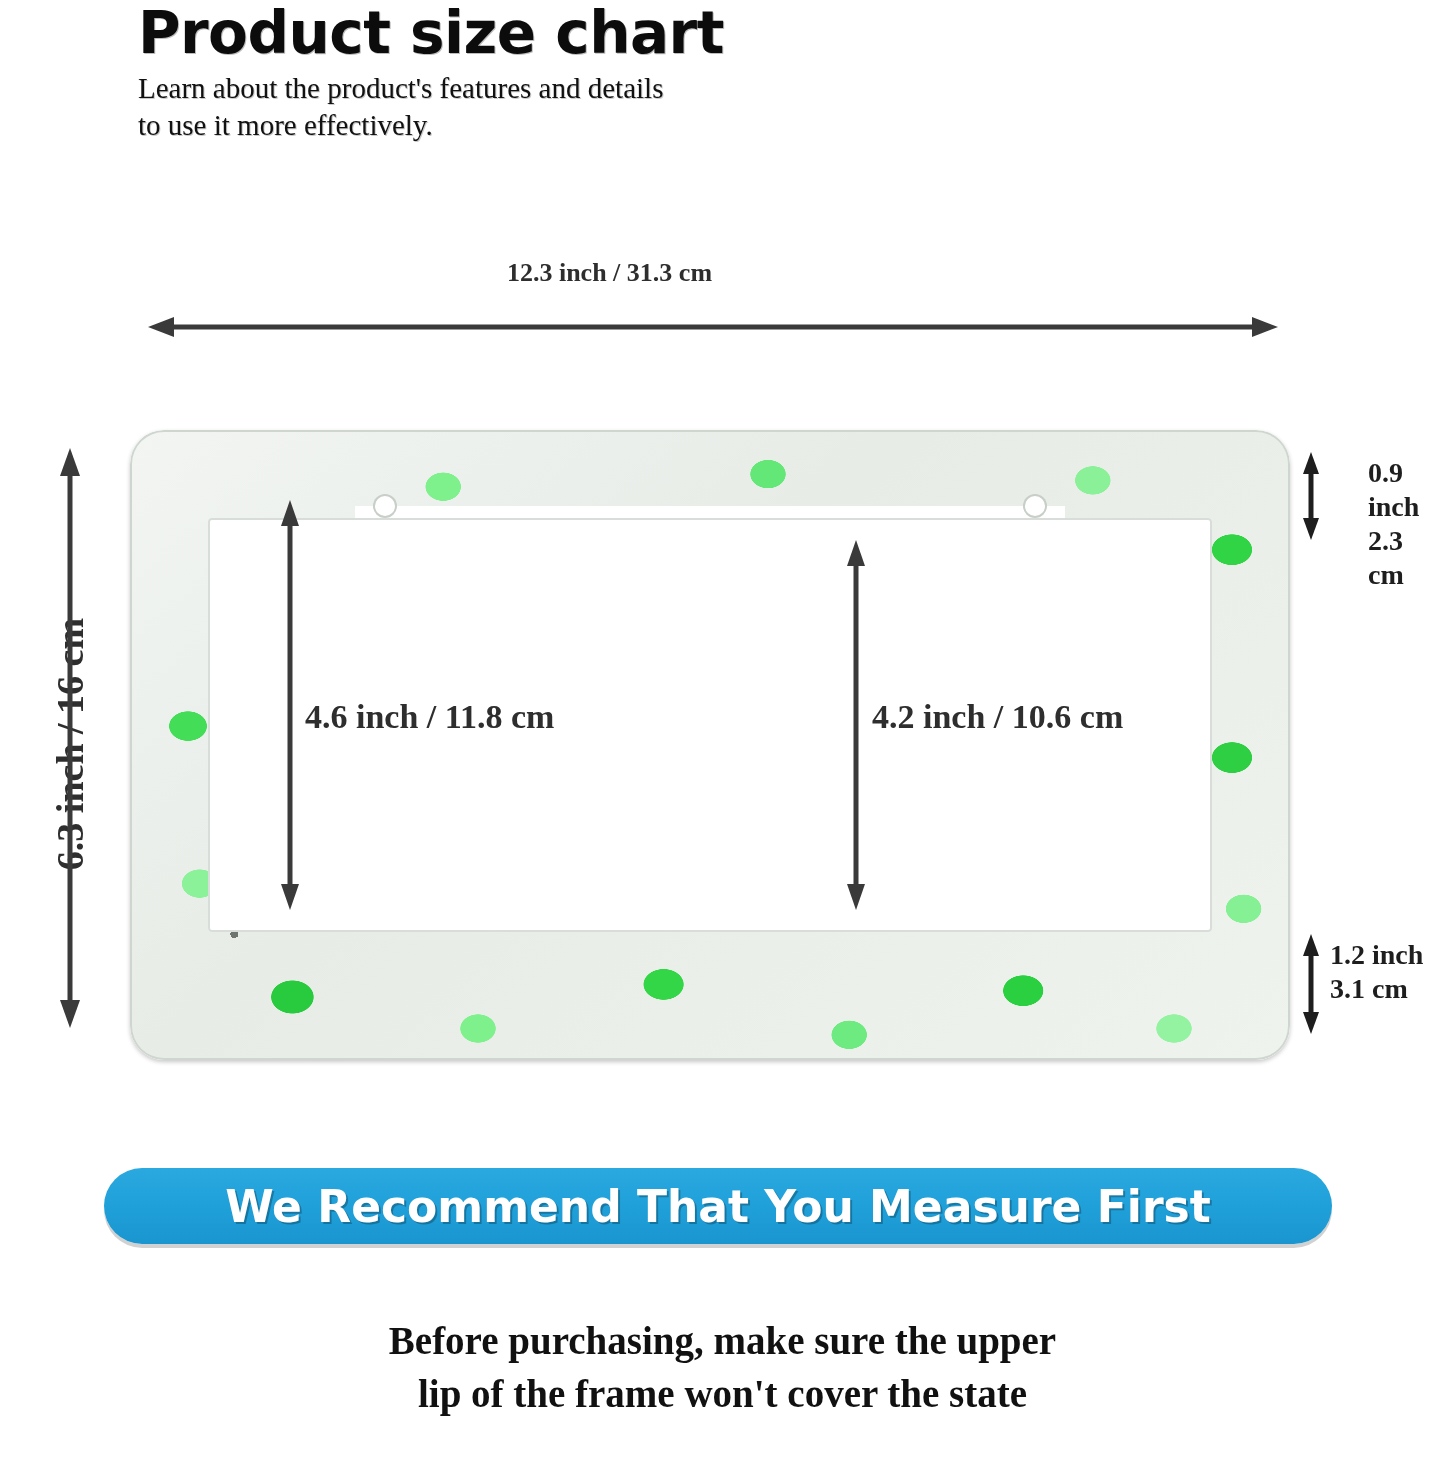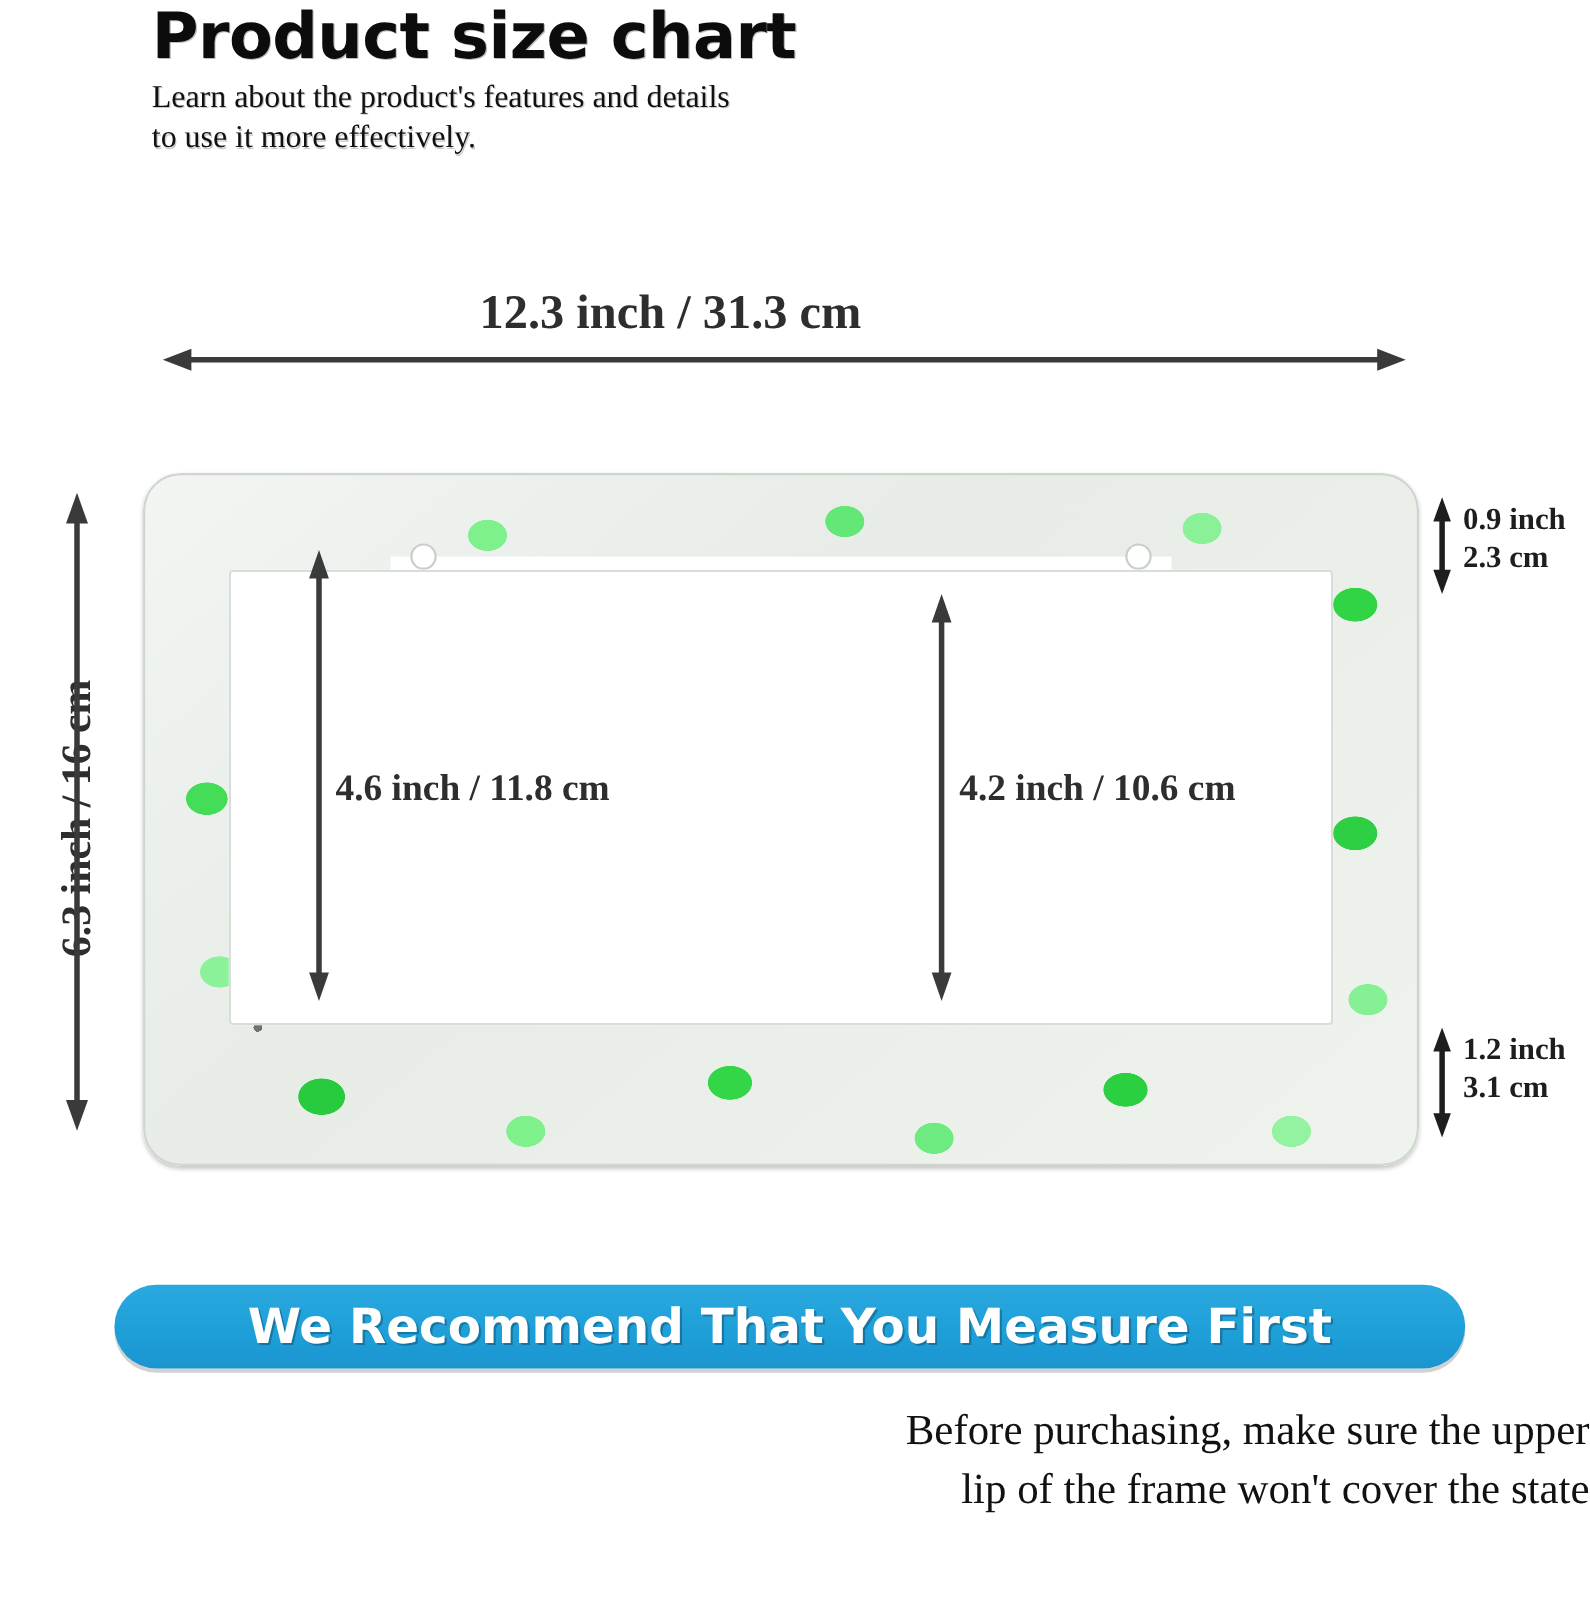--- a/index.html
+++ b/index.html
@@ -43,21 +43,21 @@
     text-shadow: 1px 1px 0 #c9c9c9;
   }
 
   
   #top-dim-label {
     position: absolute;
     left: 0;
     top: 258px;
     width: 1219px;
     text-align: center;
-    font-size: 44px;
+    font-size: 26px;
     font-weight: bold;
     color: #2e2e2e;
   }
   #top-arrow {
     position: absolute;
     left: 148px;
     top: 316px;
     width: 1130px;
     height: 22px;
   }
@@ -162,21 +162,21 @@
   #hole-right { right: 245px; }
 
   
   .right-dim {
     position: absolute;
     font-size: 28px;
     font-weight: bold;
     color: #1e1e1e;
     line-height: 34px;
   }
-  #right-dim-top { left: 1330px; top: 456px; }
+  #right-dim-top { left: 1368px; top: 456px; }
   #right-dim-bottom { left: 1330px; top: 938px; }
   #right-arrow-top {
     position: absolute; left: 1300px; top: 452px; width: 22px; height: 88px;
   }
   #right-arrow-bottom {
     position: absolute; left: 1300px; top: 934px; width: 22px; height: 100px;
   }
 
   
   #inner-arrow-left {
@@ -216,27 +216,27 @@
     color: #ffffff;
     letter-spacing: 0px;
     text-shadow: 2px 2px 0 rgba(0,0,0,0.25);
     white-space: nowrap;
   }
 
   
   #footer-note {
     position: absolute;
     left: 0;
-    top: 1274px;
+    top: 1314px;
     width: 1445px;
-    text-align: right;
+    text-align: center;
     font-family: "Liberation Serif", serif;
     font-size: 39px;
     line-height: 53px;
-    font-weight: normal;
+    font-weight: bold;
     color: #111111;
   }
   #footer-note div { display: block; }
 </style>
 </head>
 <body>
 
 <div id="header">
   <div id="title">Product size chart</div>
   <div id="subtitle">

